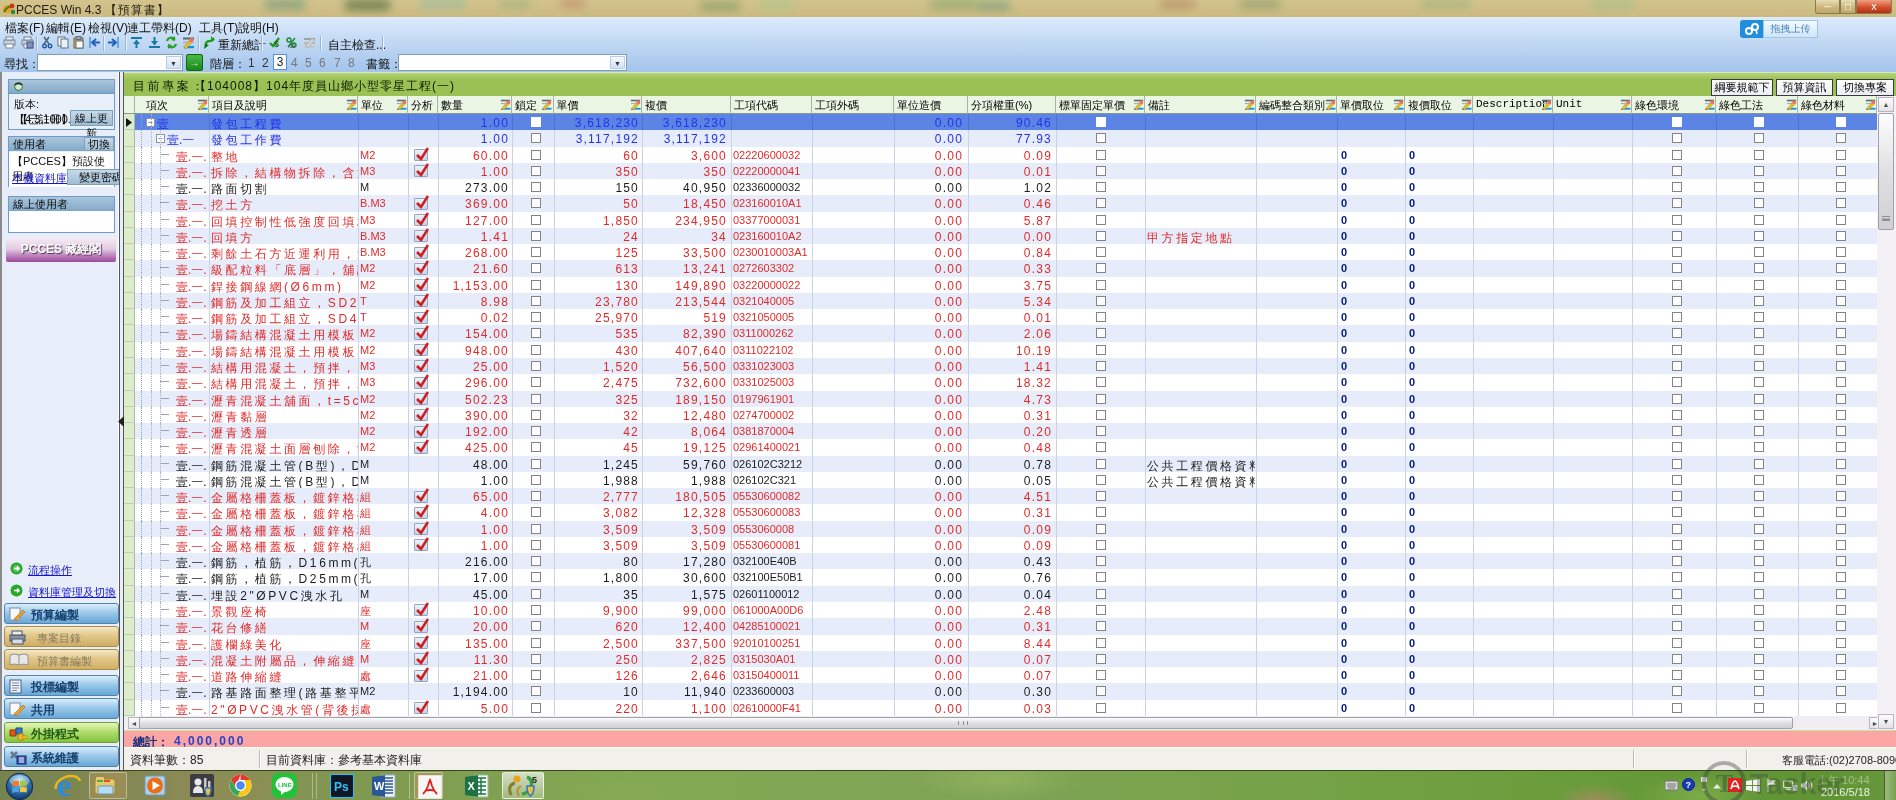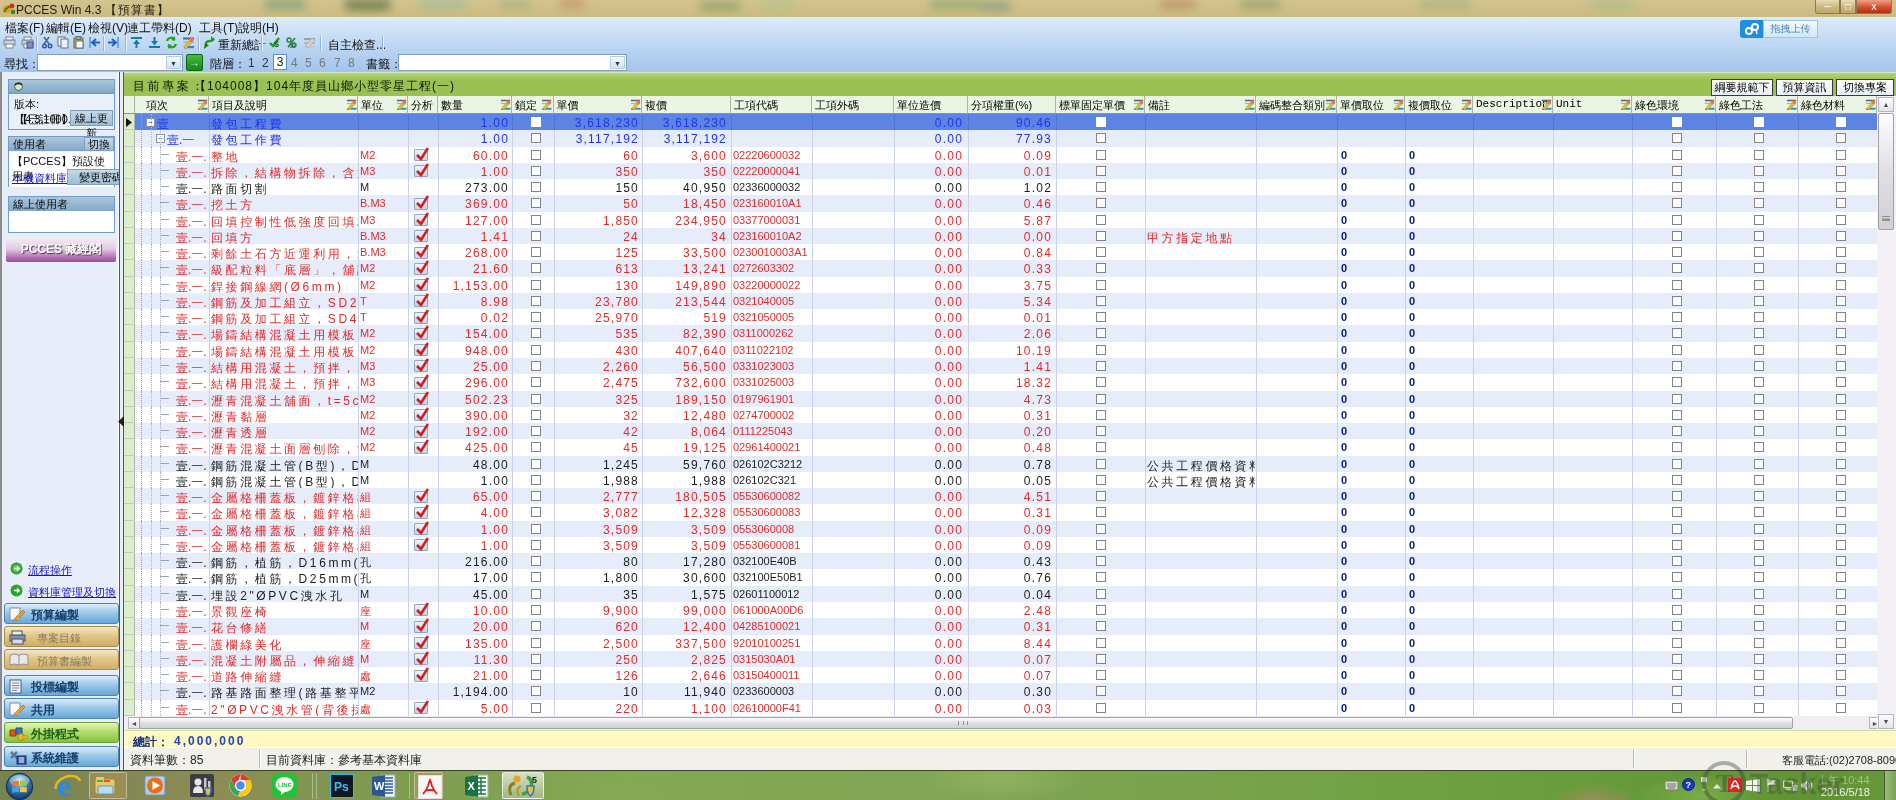--- a/index.html
+++ b/index.html
@@ -61,21 +61,21 @@
 .trebox{position:absolute;top:3.5px;width:9px;height:9px;background:#fff;border:1px solid #8a94a8;font-size:8px;line-height:7px;text-align:center;color:#333}
 .zero{font-weight:bold;color:#001a80;font-size:11px}
 
 .fic{position:absolute;width:11px;height:11px}
 
 #hscroll{left:0;top:644px;width:1753px;height:14px;background:#f0eef2}
 #vscroll{left:1753px;top:24px;width:19px;height:634px;background:#f3f1f5}
 .sbthumb{position:absolute;background:linear-gradient(#fdfdfd,#e0e0e2 50%,#d0d0d4);border:1px solid #a0a0a8;border-radius:2px}
 .sbarrow{position:absolute;background:linear-gradient(#fdfdfd,#e4e2e6);border:1px solid #b8b6bc;color:#505050;text-align:center}
 
-#totalbar{left:124px;top:730px;width:1772px;height:17px;background:#fef9c3;border-top:1px solid #c8e29c}
+#totalbar{left:124px;top:730px;width:1772px;height:17px;background:#fca5a5;border-top:1px solid #c8e29c}
 #statusbar{left:124px;top:747px;width:1772px;height:23px;background:#f1f0eb;border-top:1px solid #fff}
 .stdiv{position:absolute;top:2px;width:1px;height:18px;background:#b8b8b0;box-shadow:1px 0 0 #fff}
 
 #taskbar{left:0;top:770px;width:1896px;height:30px;border-top:1px solid #3c4428;background:
  radial-gradient(60px 25px at 1595px 30px,rgba(200,130,120,.55),transparent 70%),
  radial-gradient(90px 30px at 1700px 25px,rgba(150,190,90,.5),transparent 70%),
  radial-gradient(120px 30px at 1000px 8px,rgba(170,200,110,.4),transparent 70%),
  radial-gradient(100px 30px at 620px 25px,rgba(140,170,90,.45),transparent 70%),
  radial-gradient(90px 30px at 240px 18px,rgba(150,140,80,.5),transparent 70%),
  linear-gradient(90deg,#75834e,#8a8a56 10%,#7e9a50 20%,#83a953 33%,#7fa455 52%,#74a246 70%,#679b39 85%,#5f9334 96%,#68983c)}
@@ -1218,21 +1218,21 @@
         <div class="vl" style="left:26.5px;background:transparent;border-left:1px dotted #a8b2c4"></div>
         <div class="vl" style="left:36px;background:transparent;border-left:1px dotted #a8b2c4"></div>
         <div class="cell cr cjk2" style="left:87px;width:147px;font-size:12px">結構用混凝土，預拌，140kg</div>
         <div class="cell cr" style="left:236px;font-size:11px">M3</div>
         <div class="chkbtn" style="left:290px"></div>
         <svg class="abs" style="left:291px;top:0" width="14" height="15">
           <path d="M2 8 L6 12 L13 1" stroke="#d01e1e" stroke-width="2.6" fill="none"></path>
         </svg>
         <div class="cell num cr" style="left:304px;width:81px;padding-right:0">25.00</div>
         <div class="cbx" style="left:407px"></div>
-        <div class="cell num cr" style="left:430px;width:85px;padding-right:0">2,260</div>
+        <div class="cell num cr" style="left:430px;width:85px;padding-right:0">1,520</div>
         <div class="cell num cr" style="left:518px;width:85px;padding-right:0">56,500</div>
         <div class="cell cr" style="left:609px">0331023003</div>
         <div class="cell num cr" style="left:770px;width:69px;padding-right:0">0.00</div>
         <div class="cell num cr" style="left:844px;width:84px;padding-right:0">1.41</div>
         <div class="cbx" style="left:972px"></div>
         <div class="cell zero" style="left:1217px">0</div>
         <div class="cell zero" style="left:1285px">0</div>
         <div class="cbx" style="left:1548px"></div>
         <div class="cbx" style="left:1630px"></div>
         <div class="cbx" style="left:1712px"></div>
@@ -1412,21 +1412,21 @@
         <div class="cell cr cjk2" style="left:87px;width:147px;font-size:12px">瀝青透層</div>
         <div class="cell cr" style="left:236px;font-size:11px">M2</div>
         <div class="chkbtn" style="left:290px"></div>
         <svg class="abs" style="left:291px;top:0" width="14" height="15">
           <path d="M2 8 L6 12 L13 1" stroke="#d01e1e" stroke-width="2.6" fill="none"></path>
         </svg>
         <div class="cell num cr" style="left:304px;width:81px;padding-right:0">192.00</div>
         <div class="cbx" style="left:407px"></div>
         <div class="cell num cr" style="left:430px;width:85px;padding-right:0">42</div>
         <div class="cell num cr" style="left:518px;width:85px;padding-right:0">8,064</div>
-        <div class="cell cr" style="left:609px">0111225043</div>
+        <div class="cell cr" style="left:609px">0381870004</div>
         <div class="cell num cr" style="left:770px;width:69px;padding-right:0">0.00</div>
         <div class="cell num cr" style="left:844px;width:84px;padding-right:0">0.20</div>
         <div class="cbx" style="left:972px"></div>
         <div class="cell zero" style="left:1217px">0</div>
         <div class="cell zero" style="left:1285px">0</div>
         <div class="cbx" style="left:1548px"></div>
         <div class="cbx" style="left:1630px"></div>
         <div class="cbx" style="left:1712px"></div>
       </div>
       <div class="row">

